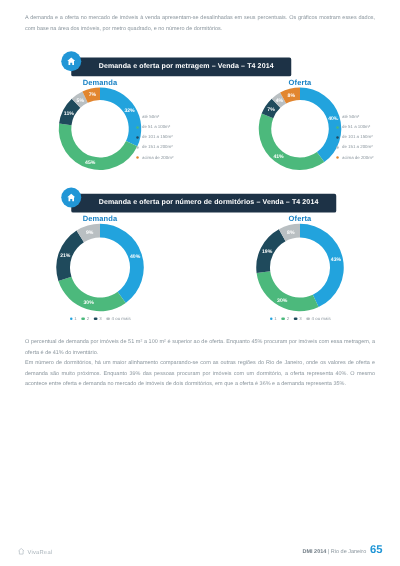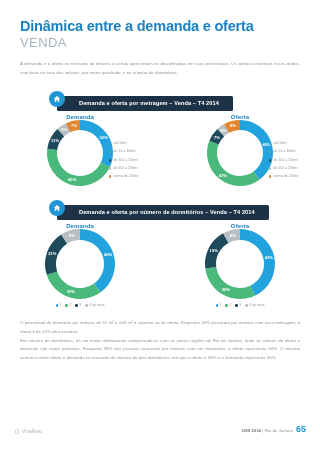--- a/index.html
+++ b/index.html
@@ -102,24 +102,20 @@
   .foot-right { display: flex; align-items: baseline; gap: 3px; }
   .foot-meta { font-size: 4.4px; color: #8b969e; }
   .foot-meta b { color: #6f7b84; }
   .pagenum { font-size: 9px; font-weight: bold; color: #2196d6; line-height: 1; }
 </style>
 </head>
 <body>
 
 <div class="page">
 
-  <div class="hdr">
-    <h1>Dinâmica entre a demanda e oferta</h1>
-    <h2>VENDA</h2>
-  </div>
   <div class="intro">A demanda e a oferta no mercado de imóveis à venda apresentam-se desalinhadas em seus percentuais. Os gráficos mostram esses dados, com base na área dos imóveis, por metro quadrado, e no número de dormitórios.</div>
 
   <div id="sections-host">
       <div>
         <div class="banner-wrap"><span class="banner-icon">
             <svg viewBox="0 0 24 24" fill="#ffffff">
               <path d="M12 3 L21.5 11.5 H18.6 V21 H14.4 V15.4 H9.6 V21 H5.4 V11.5 H2.5 Z"></path>
             </svg>
           </span><span class="banner">Demanda e oferta por metragem – Venda – T4 2014</span></div>
         <div class="pair">

